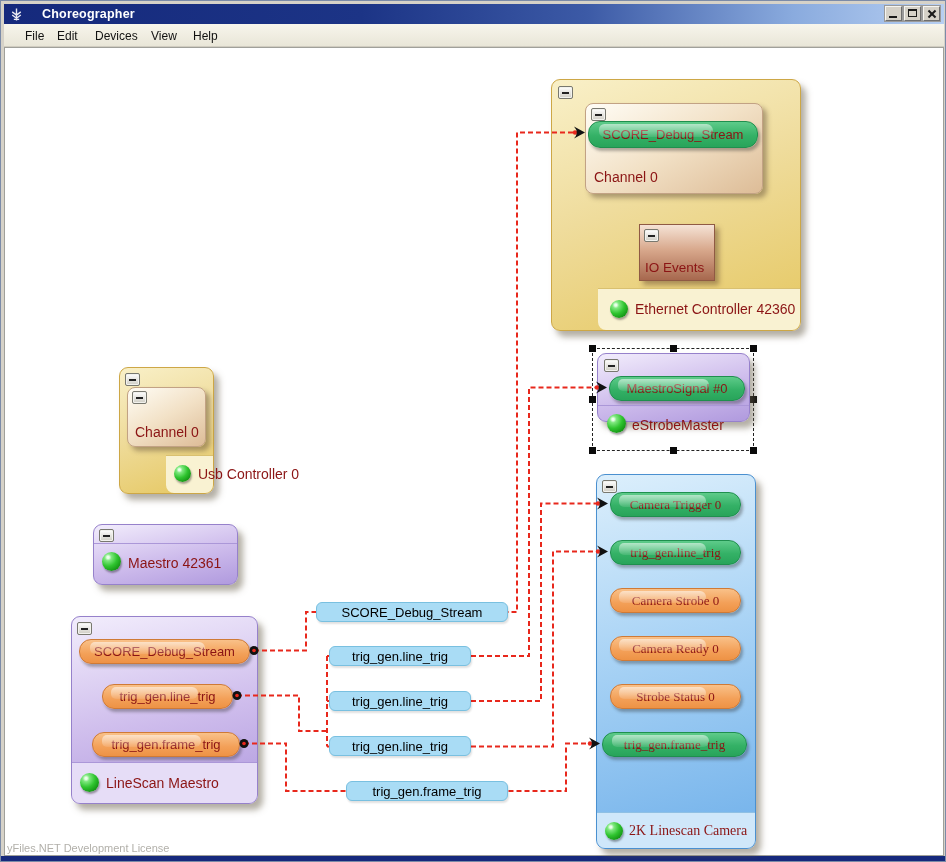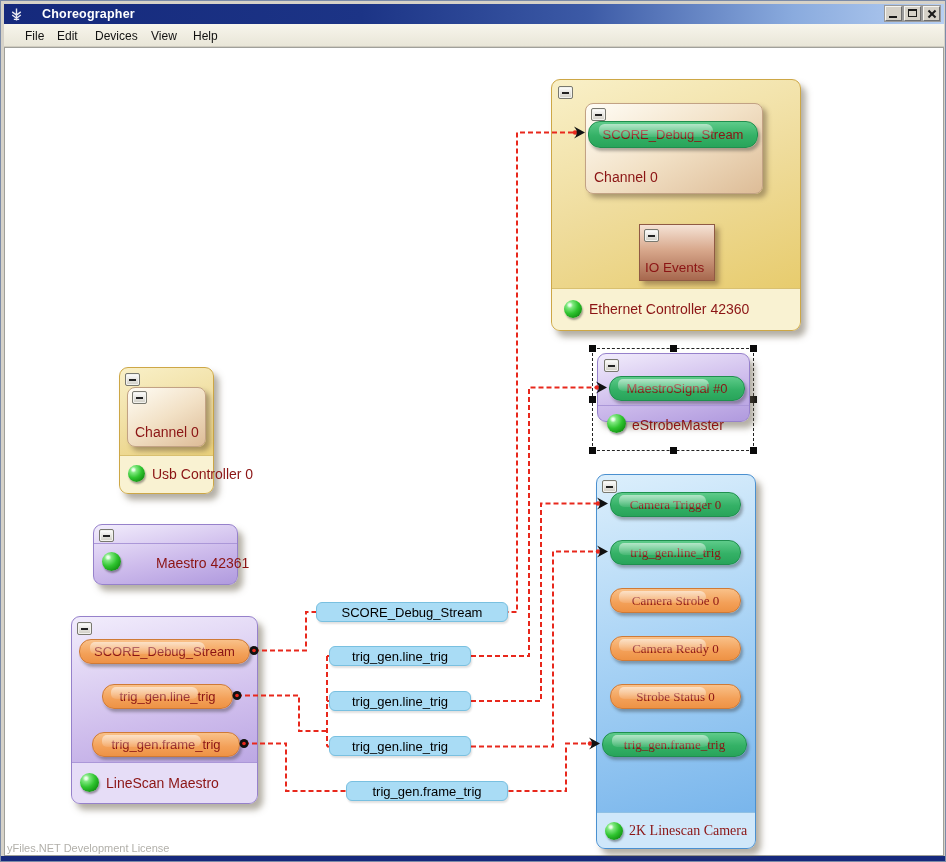--- a/index.html
+++ b/index.html
@@ -46,21 +46,21 @@
   #scene { position:absolute; left:0; top:0; width:946px; height:862px; z-index:1; }
   #edges { position:absolute; left:0; top:0; width:946px; height:862px; z-index:2; pointer-events:none; }
   
   .node { position:absolute; border-radius:9px; box-shadow:5px 6px 6px rgba(105,95,75,.5); }
   .gold  { background:linear-gradient(160deg,#f9f0c8 0%,#efdc9c 45%,#e5c760 100%); border:1.5px solid #cda746; }
   .purple{ background:linear-gradient(168deg,#f2edfc 0%,#cebcec 55%,#b09ade 100%); border:1.5px solid #9681cb; }
   .blue  { background:linear-gradient(165deg,#dcefFC 0%,#a9d3f5 45%,#70b0ea 100%); border:1.5px solid #4a90d0; }
   .cream { background:linear-gradient(150deg,#fffdf6 0%,#f2e1c6 50%,#ddbc97 100%); border:1px solid #c2a284; border-radius:8px; box-shadow:4px 4px 5px rgba(90,70,50,.45); position:absolute; }
   .brown { background:linear-gradient(#f5e3d6 0%,#d8a88c 45%,#a7684e 100%); border:1px solid #8f5a44; border-radius:0; box-shadow:4px 4px 5px rgba(90,60,40,.45); position:absolute; }
   .footer { position:absolute; left:0; right:0; bottom:0; border-radius:0 0 8px 8px; }
-  .footer.gold-f  { background:#f9f2d2; border-top:1px solid #d9c070; }
+  .footer.gold-f  { background:#f9f2d2; border-top:1px solid #d9c070;margin-left:46px; }
   .footer.purple-f{ background:#e6ddf7; border-top:1px solid #ab97d8; }
   .footer.blue-f  { background:#cfe7fa; border-top:1px solid #8fc0e4; }
   .collapse-btn {
     position:absolute; width:15px; height:13px; border:1px solid #78786f; border-radius:2px;
     background:linear-gradient(#ffffff,#cfcdc4); box-shadow:inset 0 0 0 1px #f2f2ee;
   }
   .collapse-btn .minus { position:absolute; left:3px; top:5px; width:7px; height:2px; background:#222; }
   .node-title { position:absolute; color:#8b1414; font-size:14px; white-space:nowrap; }
   .led {
     position:absolute; border-radius:50%;
@@ -164,21 +164,21 @@
       </div>
     </div>
 
     <div class="node purple" style="left:92px; top:523px; width:145px; height:61px;">
       <div style="position:absolute; left:0; right:0; top:0; height:19px; border-bottom:1px solid #ab97d8;">
         <div class="collapse-btn" style="left:5px; top:4px;">
             <div class="minus"></div>
           </div>
       </div>
       <div class="led" style="left:8px; top:27px; width:19px; height:19px;"></div>
-      <div class="node-title" style="left:34px; top:30px;margin-left:28px;">Maestro 42361</div>
+      <div class="node-title" style="left:34px; top:30px;">Maestro 42361</div>
     </div>
 
     <div id="estrobe-marquee">
       <div class="handle" style="left:-4px; top:-4px;"></div>
       <div class="handle" style="left:77px; top:-4px;"></div>
       <div class="handle" style="right:-4px; top:-4px;"></div>
       <div class="handle" style="left:-4px; top:47px;"></div>
       <div class="handle" style="right:-4px; top:47px;"></div>
       <div class="handle" style="left:-4px; bottom:-4px;"></div>
       <div class="handle" style="left:77px; bottom:-4px;"></div>

